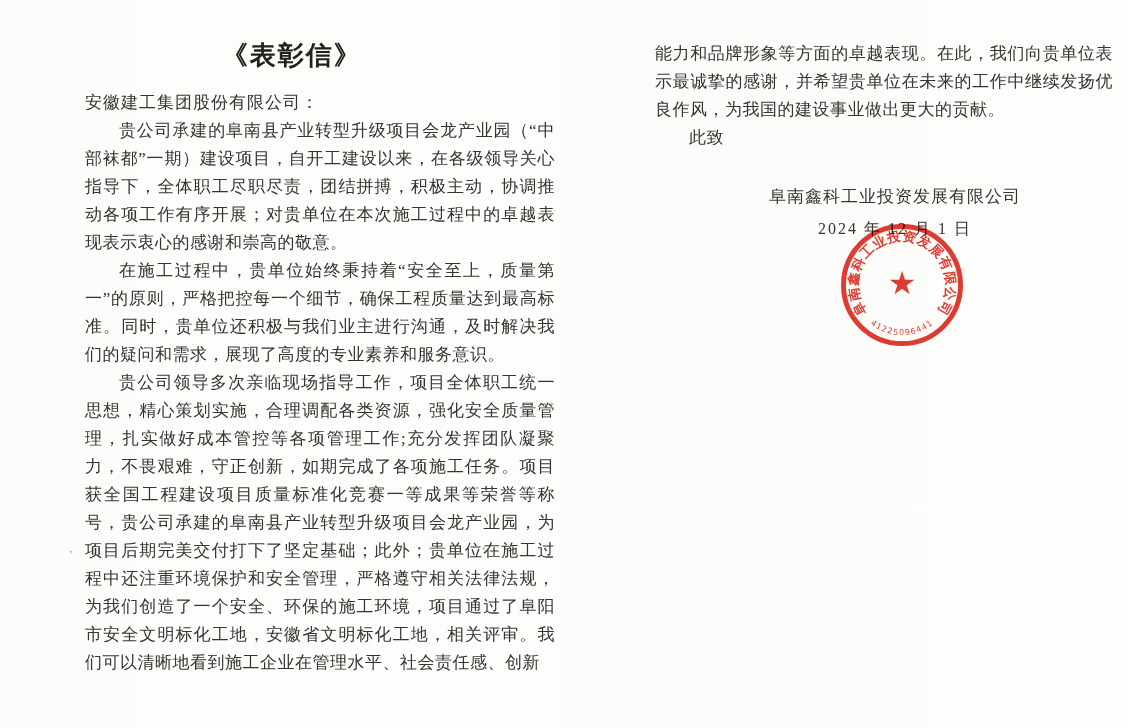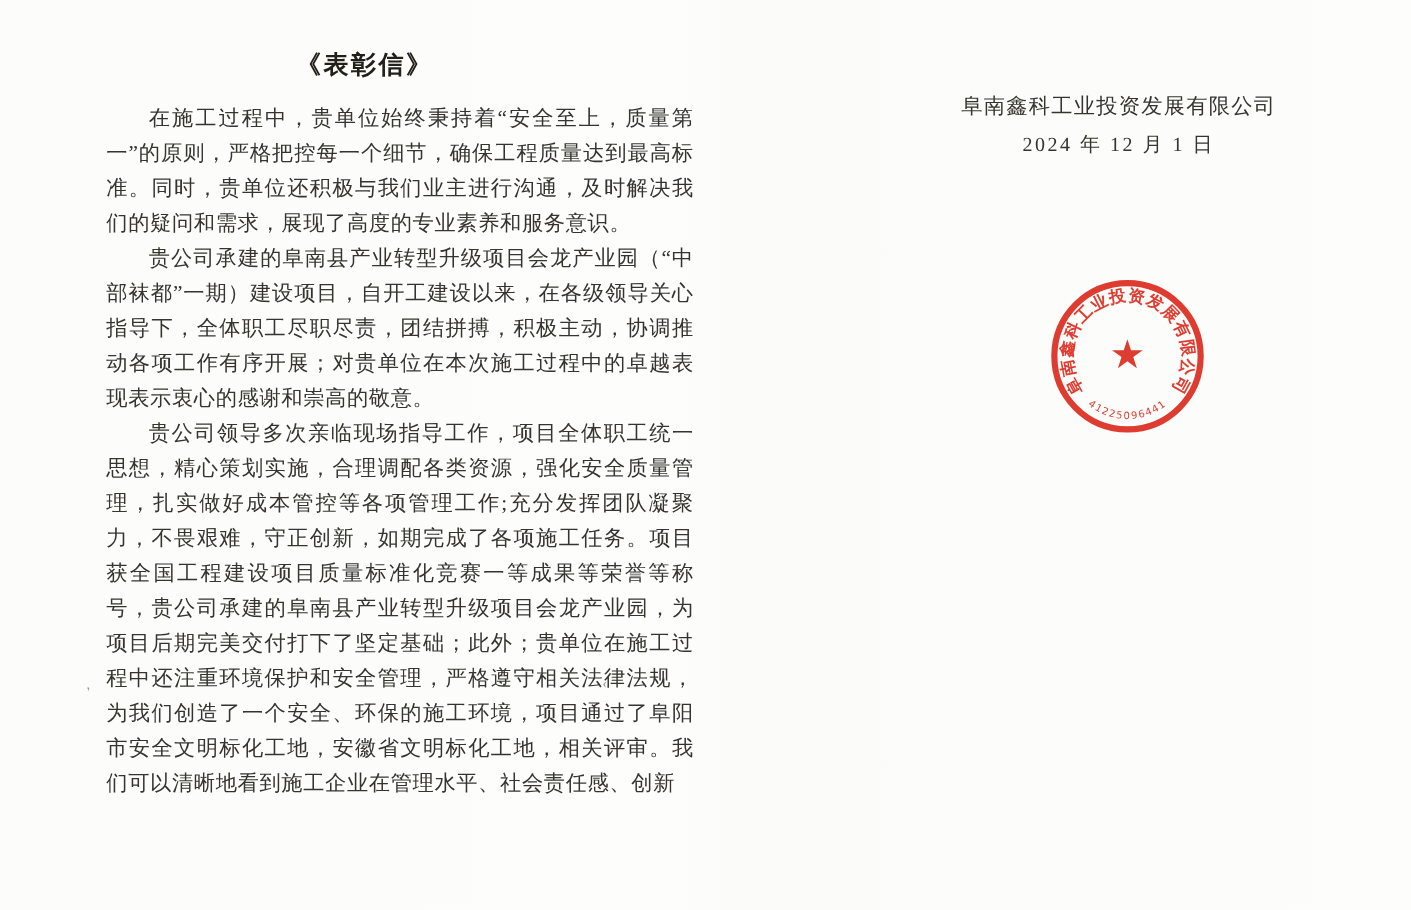--- a/index.html
+++ b/index.html
@@ -16,21 +16,21 @@
     background: linear-gradient(90deg, #fcfcfa 0%, #fdfdfc 48%, #fbfbf9 52%, #fdfdfb 100%);
   }
   .page {
     position: absolute;
     top: 0;
   }
   .page-left  { left: 85px;  top: 38px; width: 470px; }
   .page-right { left: 655px; top: 40px; width: 458px; }
 
   .title {
-    font-size: 20px;
+    font-size: 26px;
     font-weight: bold;
     letter-spacing: 2px;
     text-align: center;
     width: 88%;
     color: #222019;
     margin-bottom: 16px;
   }
   .salutation {
     font-size: 17px;
     line-height: 28px;
@@ -101,29 +101,32 @@
   .artifact-left  { left: 70px;  top: 549px; transform: rotate(-20deg); }
   .artifact-right { left: 482px; top: 542px; transform: rotate(8deg); }
 </style>
 </head>
 <body>
 
 <div class="canvas">
 
   <section class="page page-left">
     <h1 class="title">《表彰信》</h1>
+    <p class="salutation">安徽建工集团股份有限公司：</p>
+    <p class="body-para indent">贵公司承建的阜南县产业转型升级项目会龙产业园（“中部袜都”一期）建设项目，自开工建设以来，在各级领导关心指导下，全体职工尽职尽责，团结拼搏，积极主动，协调推动各项工作有序开展；对贵单位在本次施工过程中的卓越表现表示衷心的感谢和崇高的敬意。</p>
     <p class="body-para indent">在施工过程中，贵单位始终秉持着“安全至上，质量第一”的原则，严格把控每一个细节，确保工程质量达到最高标准。同时，贵单位还积极与我们业主进行沟通，及时解决我们的疑问和需求，展现了高度的专业素养和服务意识。</p>
-    <p class="body-para indent">贵公司承建的阜南县产业转型升级项目会龙产业园（“中部袜都”一期）建设项目，自开工建设以来，在各级领导关心指导下，全体职工尽职尽责，团结拼搏，积极主动，协调推动各项工作有序开展；对贵单位在本次施工过程中的卓越表现表示衷心的感谢和崇高的敬意。</p>
     <p class="body-para indent">贵公司领导多次亲临现场指导工作，项目全体职工统一思想，精心策划实施，合理调配各类资源，强化安全质量管理，扎实做好成本管控等各项管理工作;充分发挥团队凝聚力，不畏艰难，守正创新，如期完成了各项施工任务。项目获全国工程建设项目质量标准化竞赛一等成果等荣誉等称号，贵公司承建的阜南县产业转型升级项目会龙产业园，为项目后期完美交付打下了坚定基础；此外；贵单位在施工过程中还注重环境保护和安全管理，严格遵守相关法律法规，为我们创造了一个安全、环保的施工环境，项目通过了阜阳市安全文明标化工地，安徽省文明标化工地，相关评审。我们可以清晰地看到施工企业在管理水平、社会责任感、创新</p>
   </section>
 
   <span class="artifact artifact-left">’</span>
   <span class="artifact artifact-right">‹</span>
 
   <section class="page page-right">
+    <p class="body-para">能力和品牌形象等方面的卓越表现。在此，我们向贵单位表示最诚挚的感谢，并希望贵单位在未来的工作中继续发扬优良作风，为我国的建设事业做出更大的贡献。</p>
+    <p class="body-para indent">此致</p>
 
     <div class="signature">
       <p class="sig-company">阜南鑫科工业投资发展有限公司</p>
       <p class="sig-date">2024 年 12 月 1 日</p>
     </div>
   </section>
 
   <div class="seal">
     <svg viewBox="0 0 200 200">
       <circle cx="100" cy="100" r="77" fill="none" stroke="#dd2114" stroke-width="6.5"></circle>

